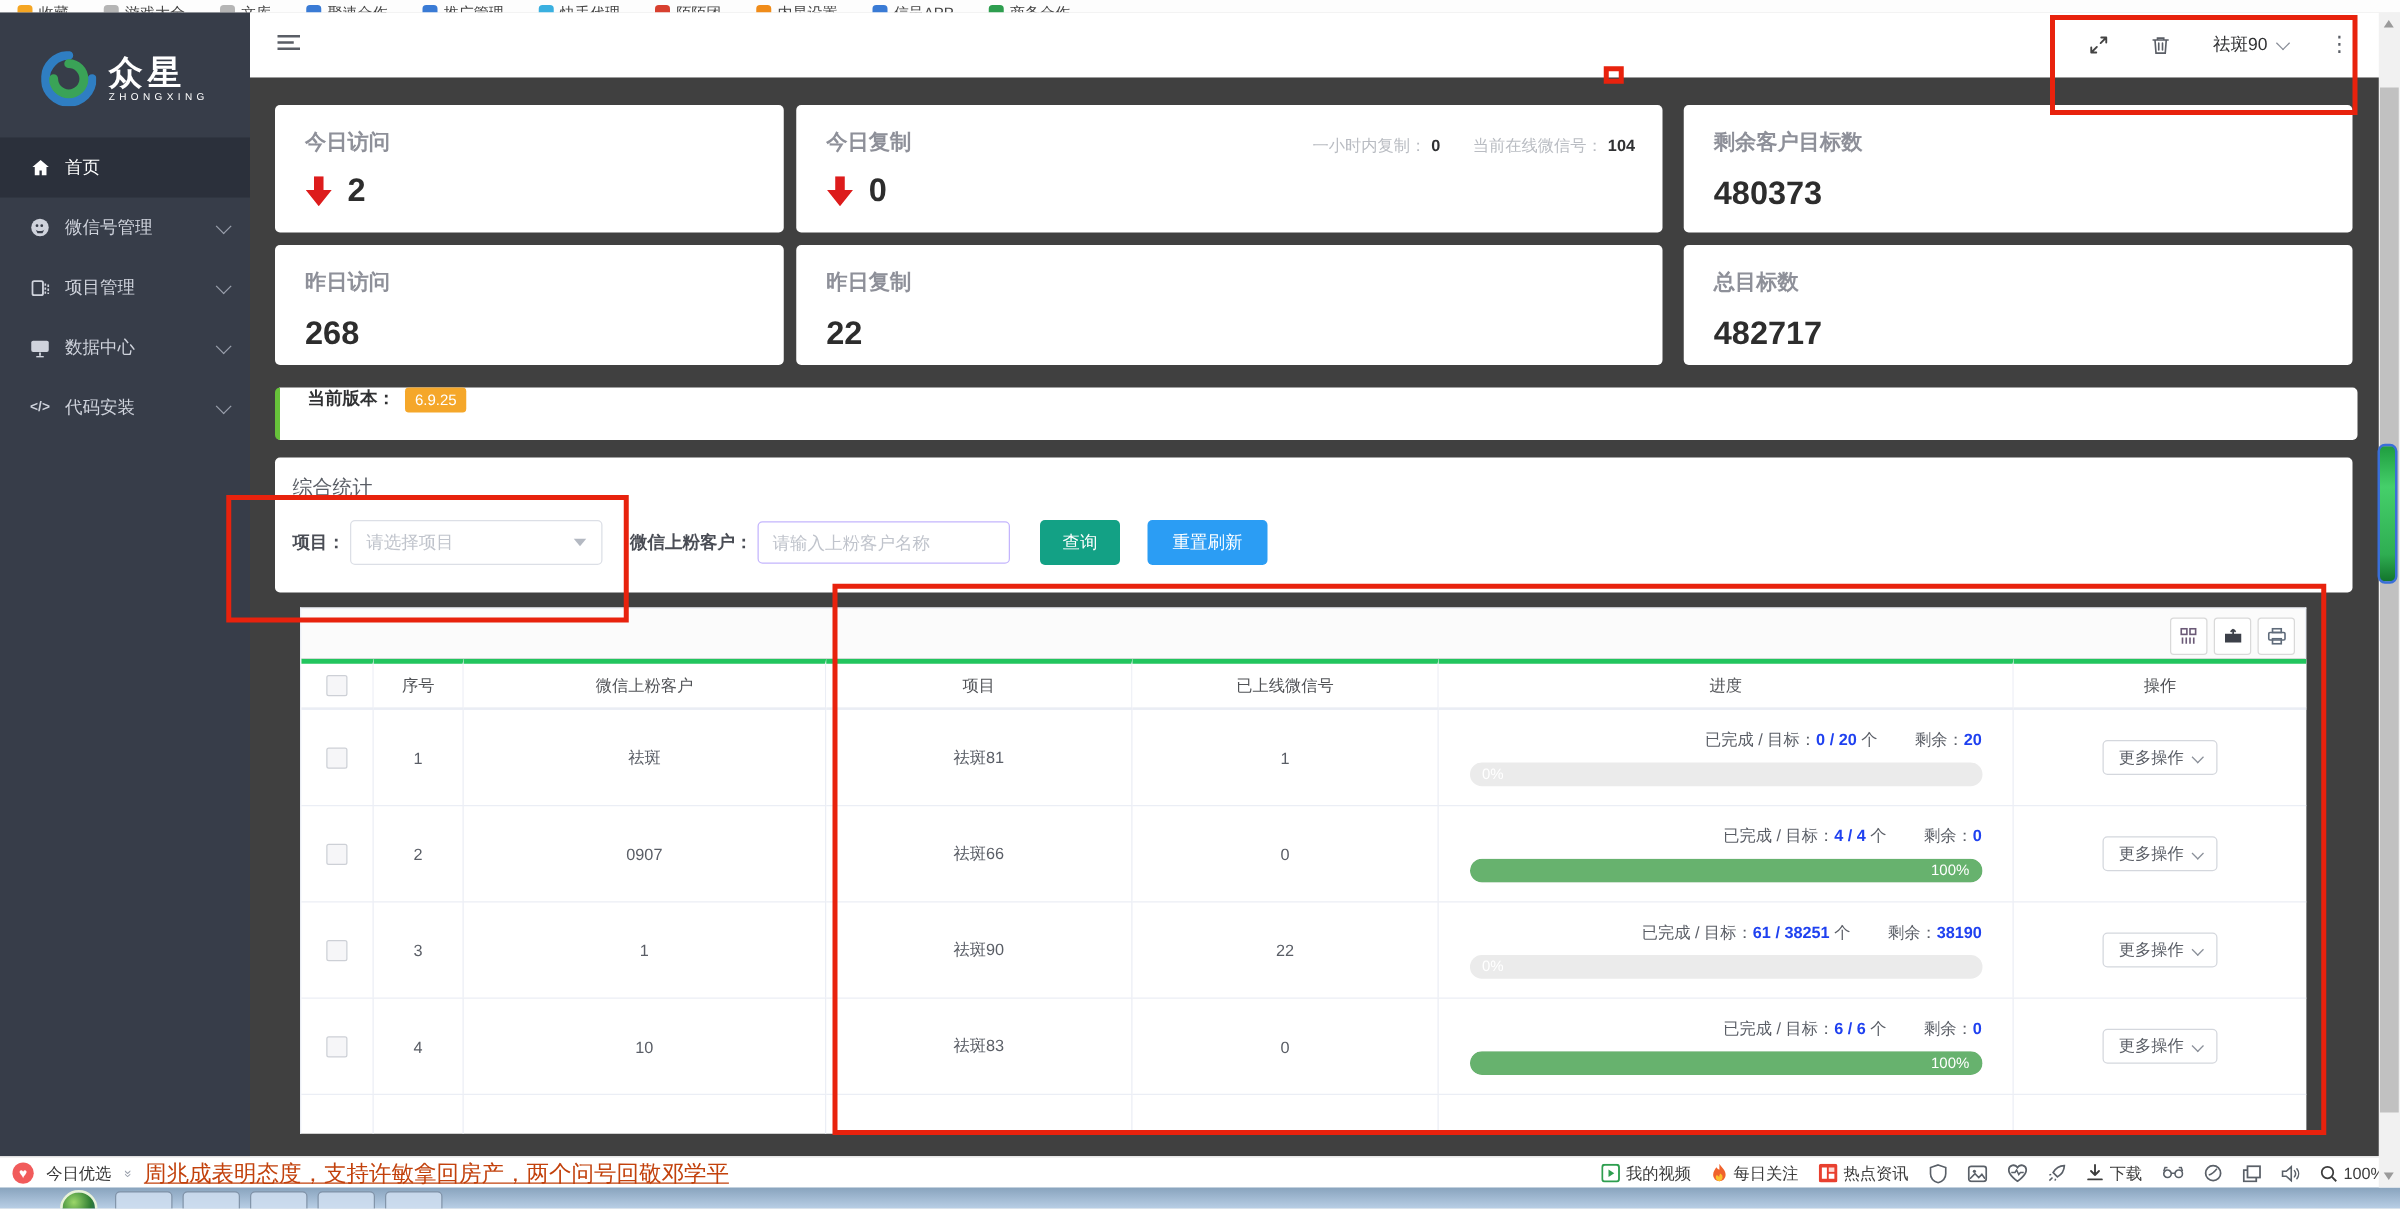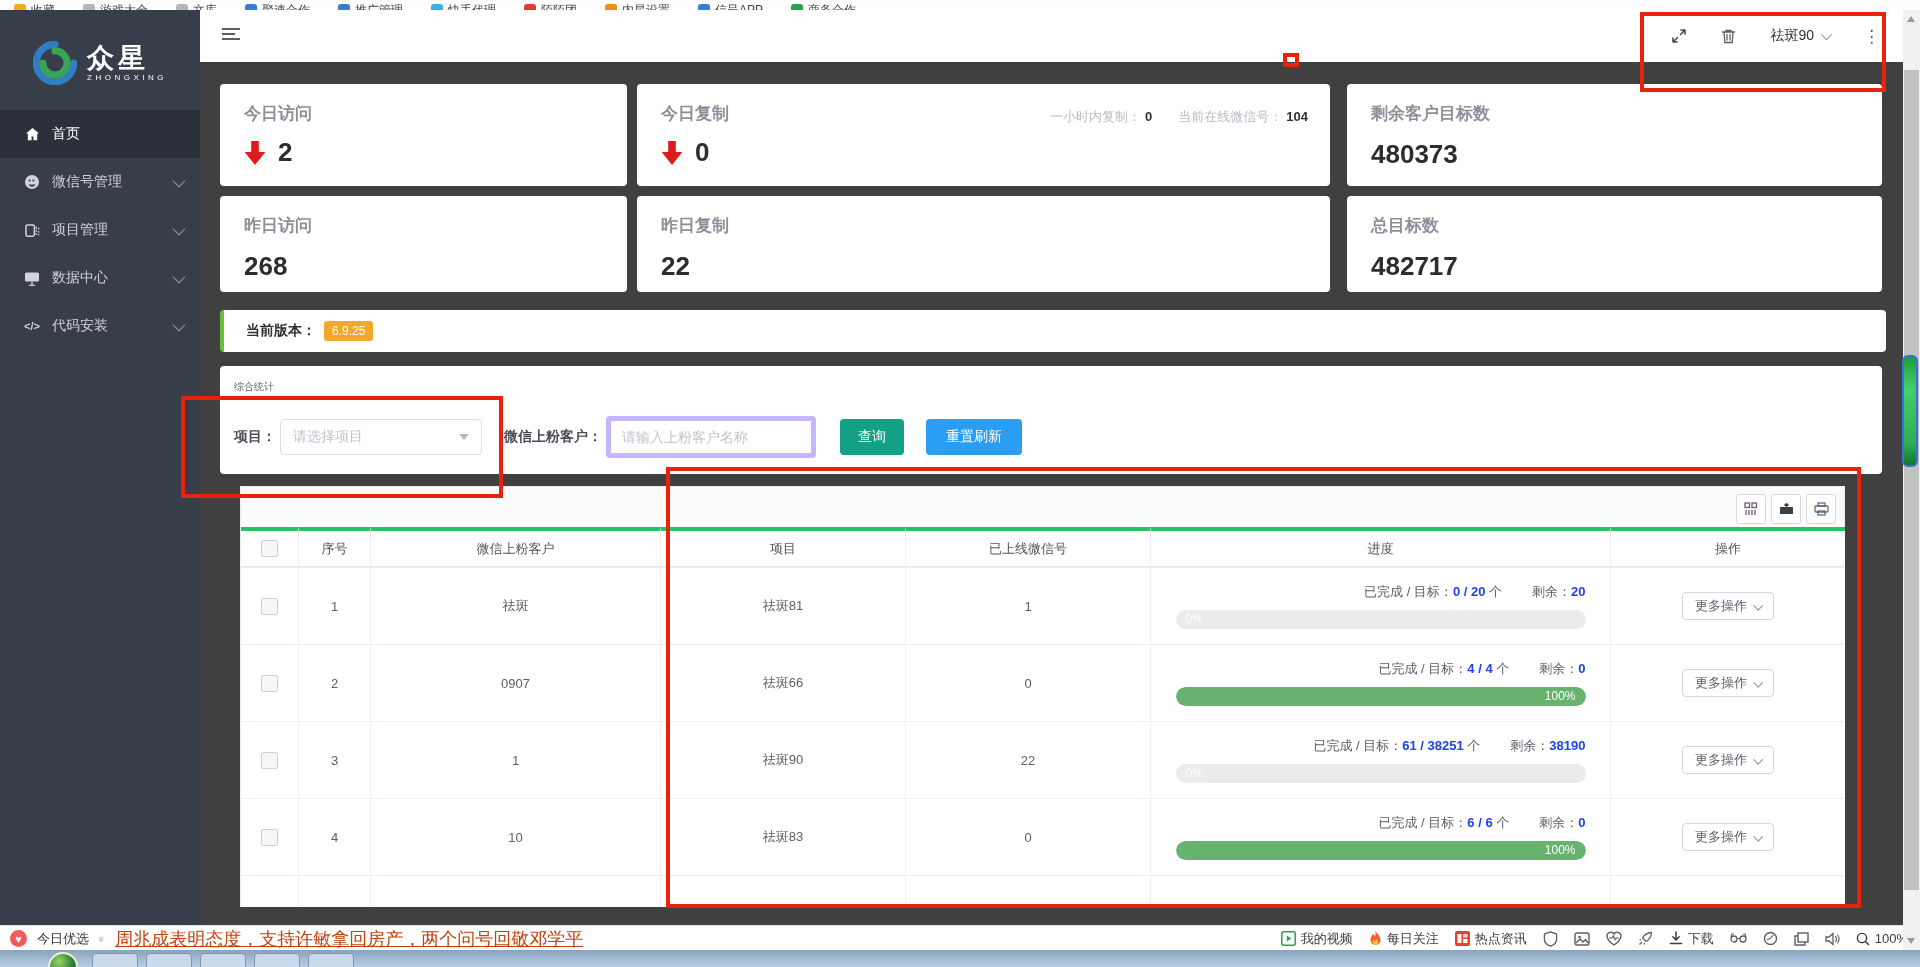--- a/index.html
+++ b/index.html
@@ -38,32 +38,32 @@
   #content{left:200px;top:62px;width:1720px;height:863px;background:#404040;overflow:hidden;}
   .card{position:absolute;background:#fff;border-radius:4px;}
   .stat-title{font-size:17px;font-weight:bold;color:#8e9099;padding:18px 0 0 24px;}
   .stat-value{display:flex;align-items:center;gap:12px;padding:12px 0 0 24px;font-size:26px;font-weight:bold;color:#2d2d2d;}
   .stat-plain{padding:14px 0 0 24px;font-size:26px;font-weight:bold;color:#2d2d2d;}
   .copy-extra{position:absolute;right:22px;top:24px;font-size:13px;color:#b9bcc2;}
   .copy-extra b{color:#303133;margin:0 26px 0 4px;}
   .copy-extra b:last-child{margin-right:0;}
 
   
-  #version-bar{border-left:4px solid #67c23a;display:flex;align-items:center;}
+  #version-bar{border-left:4px solid #67c23a;display:flex;align-items:flex-start;}
   #version-bar .vlabel{font-size:14px;font-weight:bold;color:#303133;margin-left:22px;}
   .badge{display:inline-block;background:#f5a72a;color:#fff;font-size:12px;padding:3px 8px;border-radius:3px;margin-left:8px;}
 
   
-  #panel-title{font-size:10px;color:#5a5e66;padding:14px 0 0 14px;}
+  #panel-title{font-size:16px;color:#5a5e66;padding:14px 0 0 14px;}
   .filter-row{position:absolute;left:14px;top:50px;display:flex;align-items:center;}
   .flabel{font-size:14px;color:#4a4d55;font-weight:bold;}
   .select-box{width:200px;height:34px;border:1px solid #dcdfe6;border-radius:4px;background:#fff;display:flex;align-items:center;margin-left:4px;position:relative;cursor:pointer;}
   .select-box .ph{font-size:14px;color:#c0c4cc;margin-left:12px;}
   .select-box .caret{position:absolute;right:12px;top:14px;width:0;height:0;border-left:5px solid transparent;border-right:5px solid transparent;border-top:6px solid #b4b9c2;}
-  .text-input{width:178px;height:32px;border:5px solid #c4b5fd;border-radius:4px;font-size:14px;color:#606266;padding:0 11px;margin-left:4px;font-family:inherit;}
+  .text-input{width:178px;height:32px;border:1px solid #c4b5fd;border-radius:4px;font-size:14px;color:#606266;padding:0 11px;margin-left:4px;font-family:inherit;}
   .text-input::placeholder{color:#c0c4cc;}
   .btn{height:36px;border:none;border-radius:4px;color:#fff;font-size:14px;font-family:inherit;cursor:pointer;padding:0 18px;}
   .btn-query{background:#13a185;margin-left:24px;}
   .btn-reset{background:#2b9df4;margin-left:22px;padding:0 20px;}
 
   
   #tbl-toolbar{left:40px;top:424px;width:1605px;height:41px;background:#fbfbfb;border:1px solid #ebeef5;border-bottom:none;box-sizing:border-box;}
   .tool-btn{position:absolute;top:7px;width:28px;height:28px;background:#fff;border:1px solid #d9d9d9;border-radius:3px;display:flex;align-items:center;justify-content:center;cursor:pointer;}
   #table{left:40px;top:465px;width:1605px;height:380px;background:#fff;border-left:1px solid #ebeef5;box-sizing:border-box;overflow:hidden;}
   .trow{position:absolute;left:0;width:1605px;display:grid;grid-template-columns:58px 72px 290px 245px 245px 460px 235px;}

